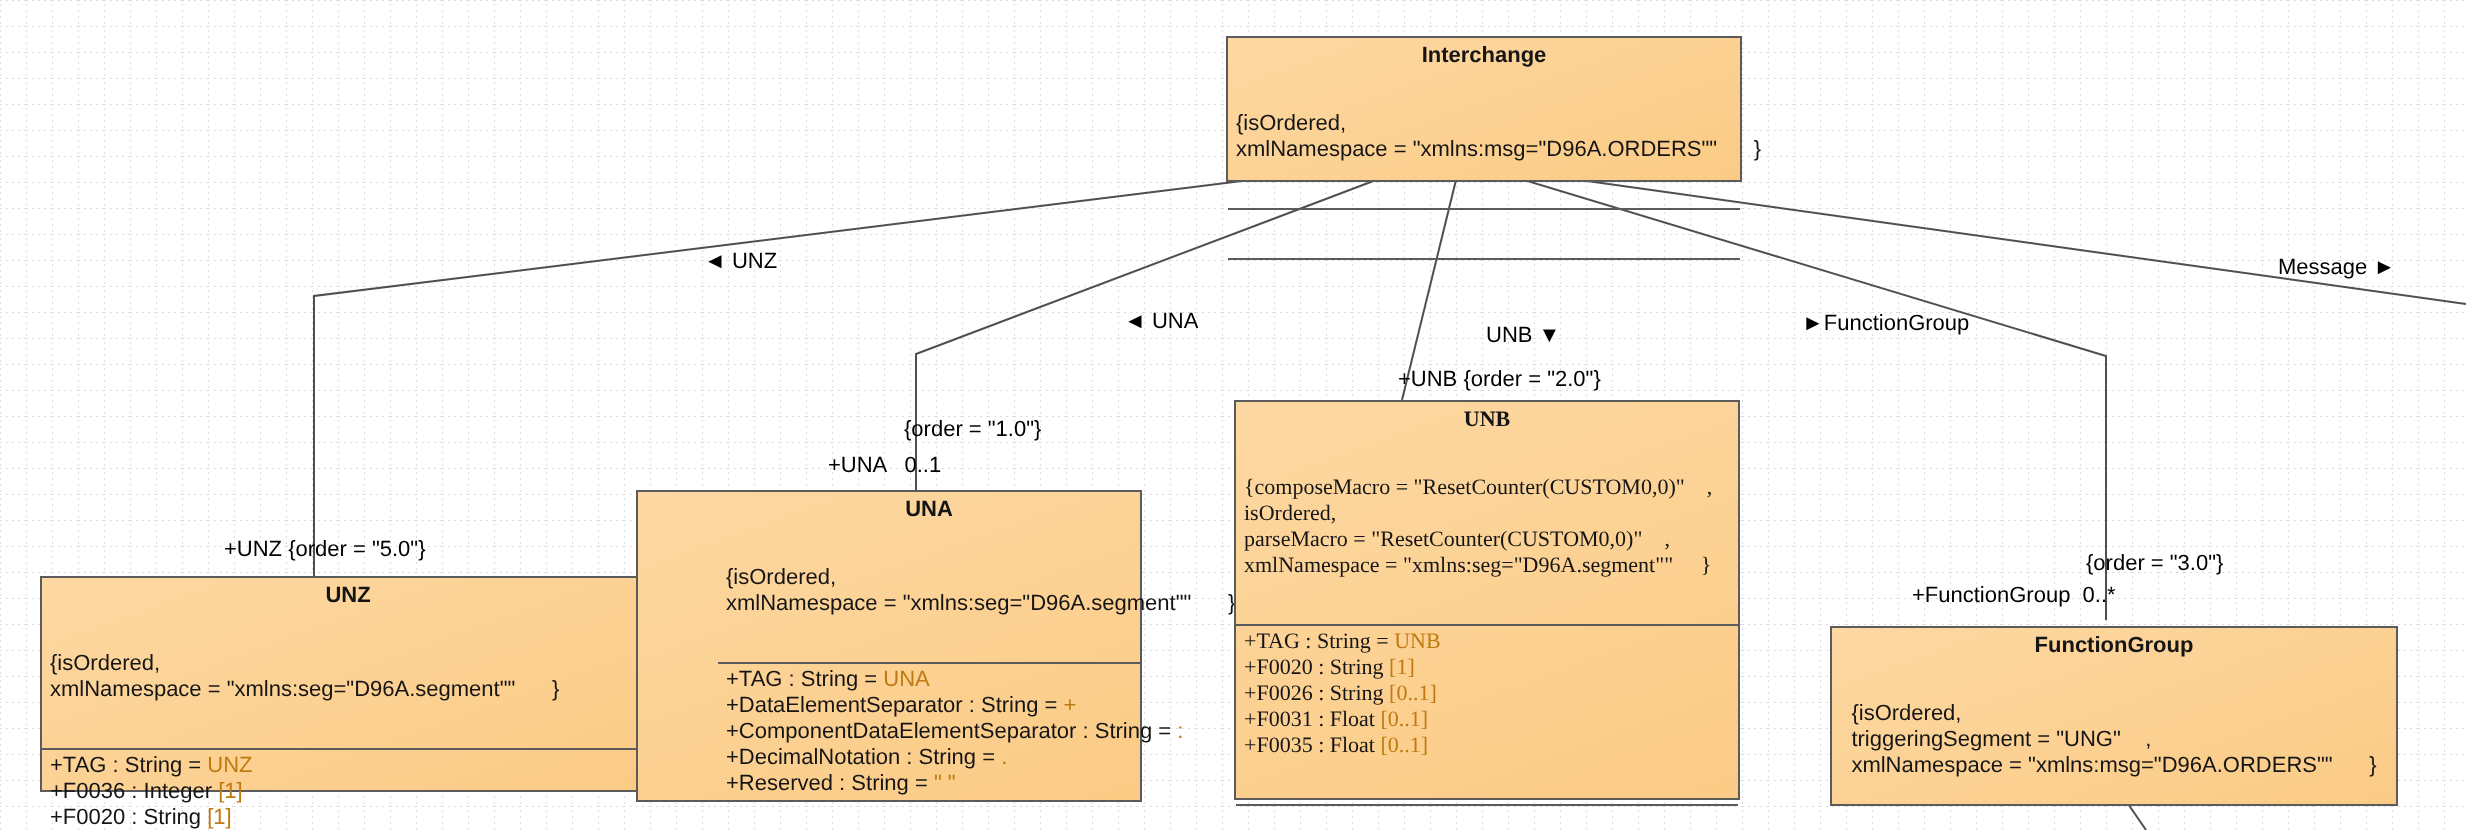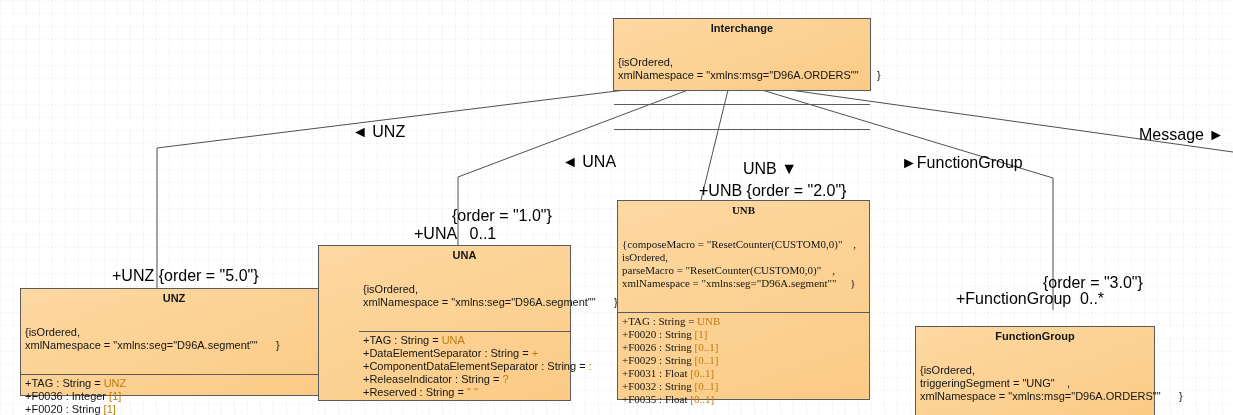--- a/index.html
+++ b/index.html
@@ -11,21 +11,21 @@
     background:linear-gradient(160deg,#fdd8a2 0%,#fbcb85 100%);
     border:1px solid #5b5b5b;font-size:11px;color:#151515;z-index:2;gap:20px;
   }
   .uml-title{font-weight:bold;text-align:center;padding:3px 4px 1px 4px;line-height:13px;white-space:pre;}
   .uml-props{padding:0 4px 2px 4px;}
   .prop-line{line-height:13px;white-space:pre;}
   .uml-attrs{flex:1;border-top:1px solid #5b5b5b;padding:2px 0;}
   .attr-line{padding:0 4px;line-height:13px;white-space:pre;}
   .attr-value{color:#bf7b11;}
   .uml-ops{border-top:1px solid #5b5b5b;}
-  .edge-label{position:absolute;font-size:16px;line-height:13px;color:#000;white-space:pre;z-index:3;}
+  .edge-label{position:absolute;font-size:11px;line-height:13px;color:#000;white-space:pre;z-index:3;}
 </style>
 </head>
 <body>
 
 <div class="canvas">
 
   <svg class="edges" width="1233" height="415">
     <defs>
       <pattern id="grid" width="13" height="13" patternUnits="userSpaceOnUse">
         <path d="M13 0 H0 V13" fill="none" stroke="#dcdcdc" stroke-width="1" stroke-dasharray="1,2"></path>
@@ -67,47 +67,45 @@
   <div class="uml-class" style="left:318px;top:245px;width:253px;height:156px;padding-left:40px;">
     <div class="uml-title">UNA</div>
     <div class="uml-props">
       <div class="prop-line">{isOrdered,</div>
       <div class="prop-line">xmlNamespace = "xmlns:seg="D96A.segment""      }</div>
     </div>
     <div class="uml-attrs">
       <div class="attr-line"><span>+TAG : String = </span><span class="attr-value">UNA</span></div>
       <div class="attr-line"><span>+DataElementSeparator : String = </span><span class="attr-value">+</span></div>
       <div class="attr-line"><span>+ComponentDataElementSeparator : String = </span><span class="attr-value">:</span></div>
-      <div class="attr-line"><span>+ReleaseIndicator : String = </span><span class="attr-value">?</span></div>
+      <div class="attr-line"><span>+DecimalNotation : String = </span><span class="attr-value">.</span></div>
       <div class="attr-line"><span>+Reserved : String = </span><span class="attr-value">" "</span></div>
     </div>
     <div class="uml-ops" style="height:10px;"></div>
   </div>
 
   <div class="uml-class" style="left:617px;top:200px;width:253px;height:200px;font-family:Liberation Serif, serif;">
     <div class="uml-title">UNB</div>
     <div class="uml-props">
       <div class="prop-line">{composeMacro = "ResetCounter(CUSTOM0,0)"    ,</div>
       <div class="prop-line">isOrdered,</div>
       <div class="prop-line">parseMacro = "ResetCounter(CUSTOM0,0)"    ,</div>
       <div class="prop-line">xmlNamespace = "xmlns:seg="D96A.segment""     }</div>
     </div>
     <div class="uml-attrs">
       <div class="attr-line"><span>+TAG : String = </span><span class="attr-value">UNB</span></div>
       <div class="attr-line"><span>+F0020 : String </span><span class="attr-value">[1]</span></div>
       <div class="attr-line"><span>+F0026 : String </span><span class="attr-value">[0..1]</span></div>
-      <div class="attr-line"><span>+F0029 : String </span><span class="attr-value">[0..1]</span></div>
       <div class="attr-line"><span>+F0031 : Float </span><span class="attr-value">[0..1]</span></div>
-      <div class="attr-line"><span>+F0032 : String </span><span class="attr-value">[0..1]</span></div>
       <div class="attr-line"><span>+F0035 : Float </span><span class="attr-value">[0..1]</span></div>
     </div>
     <div class="uml-ops" style="height:12px;"></div>
   </div>
 
-  <div class="uml-class" style="left:915px;top:326px;width:240px;height:90px;">
+  <div class="uml-class" style="left:915px;top:313px;width:284px;height:90px;align-items:center;">
     <div class="uml-title">FunctionGroup</div>
     <div class="uml-props">
       <div class="prop-line">{isOrdered,</div>
       <div class="prop-line">triggeringSegment = "UNG"    ,</div>
       <div class="prop-line">xmlNamespace = "xmlns:msg="D96A.ORDERS""      }</div>
     </div>
     <div class="uml-attrs"></div>
     <div class="uml-ops" style="height:8px;"></div>
   </div>
 

